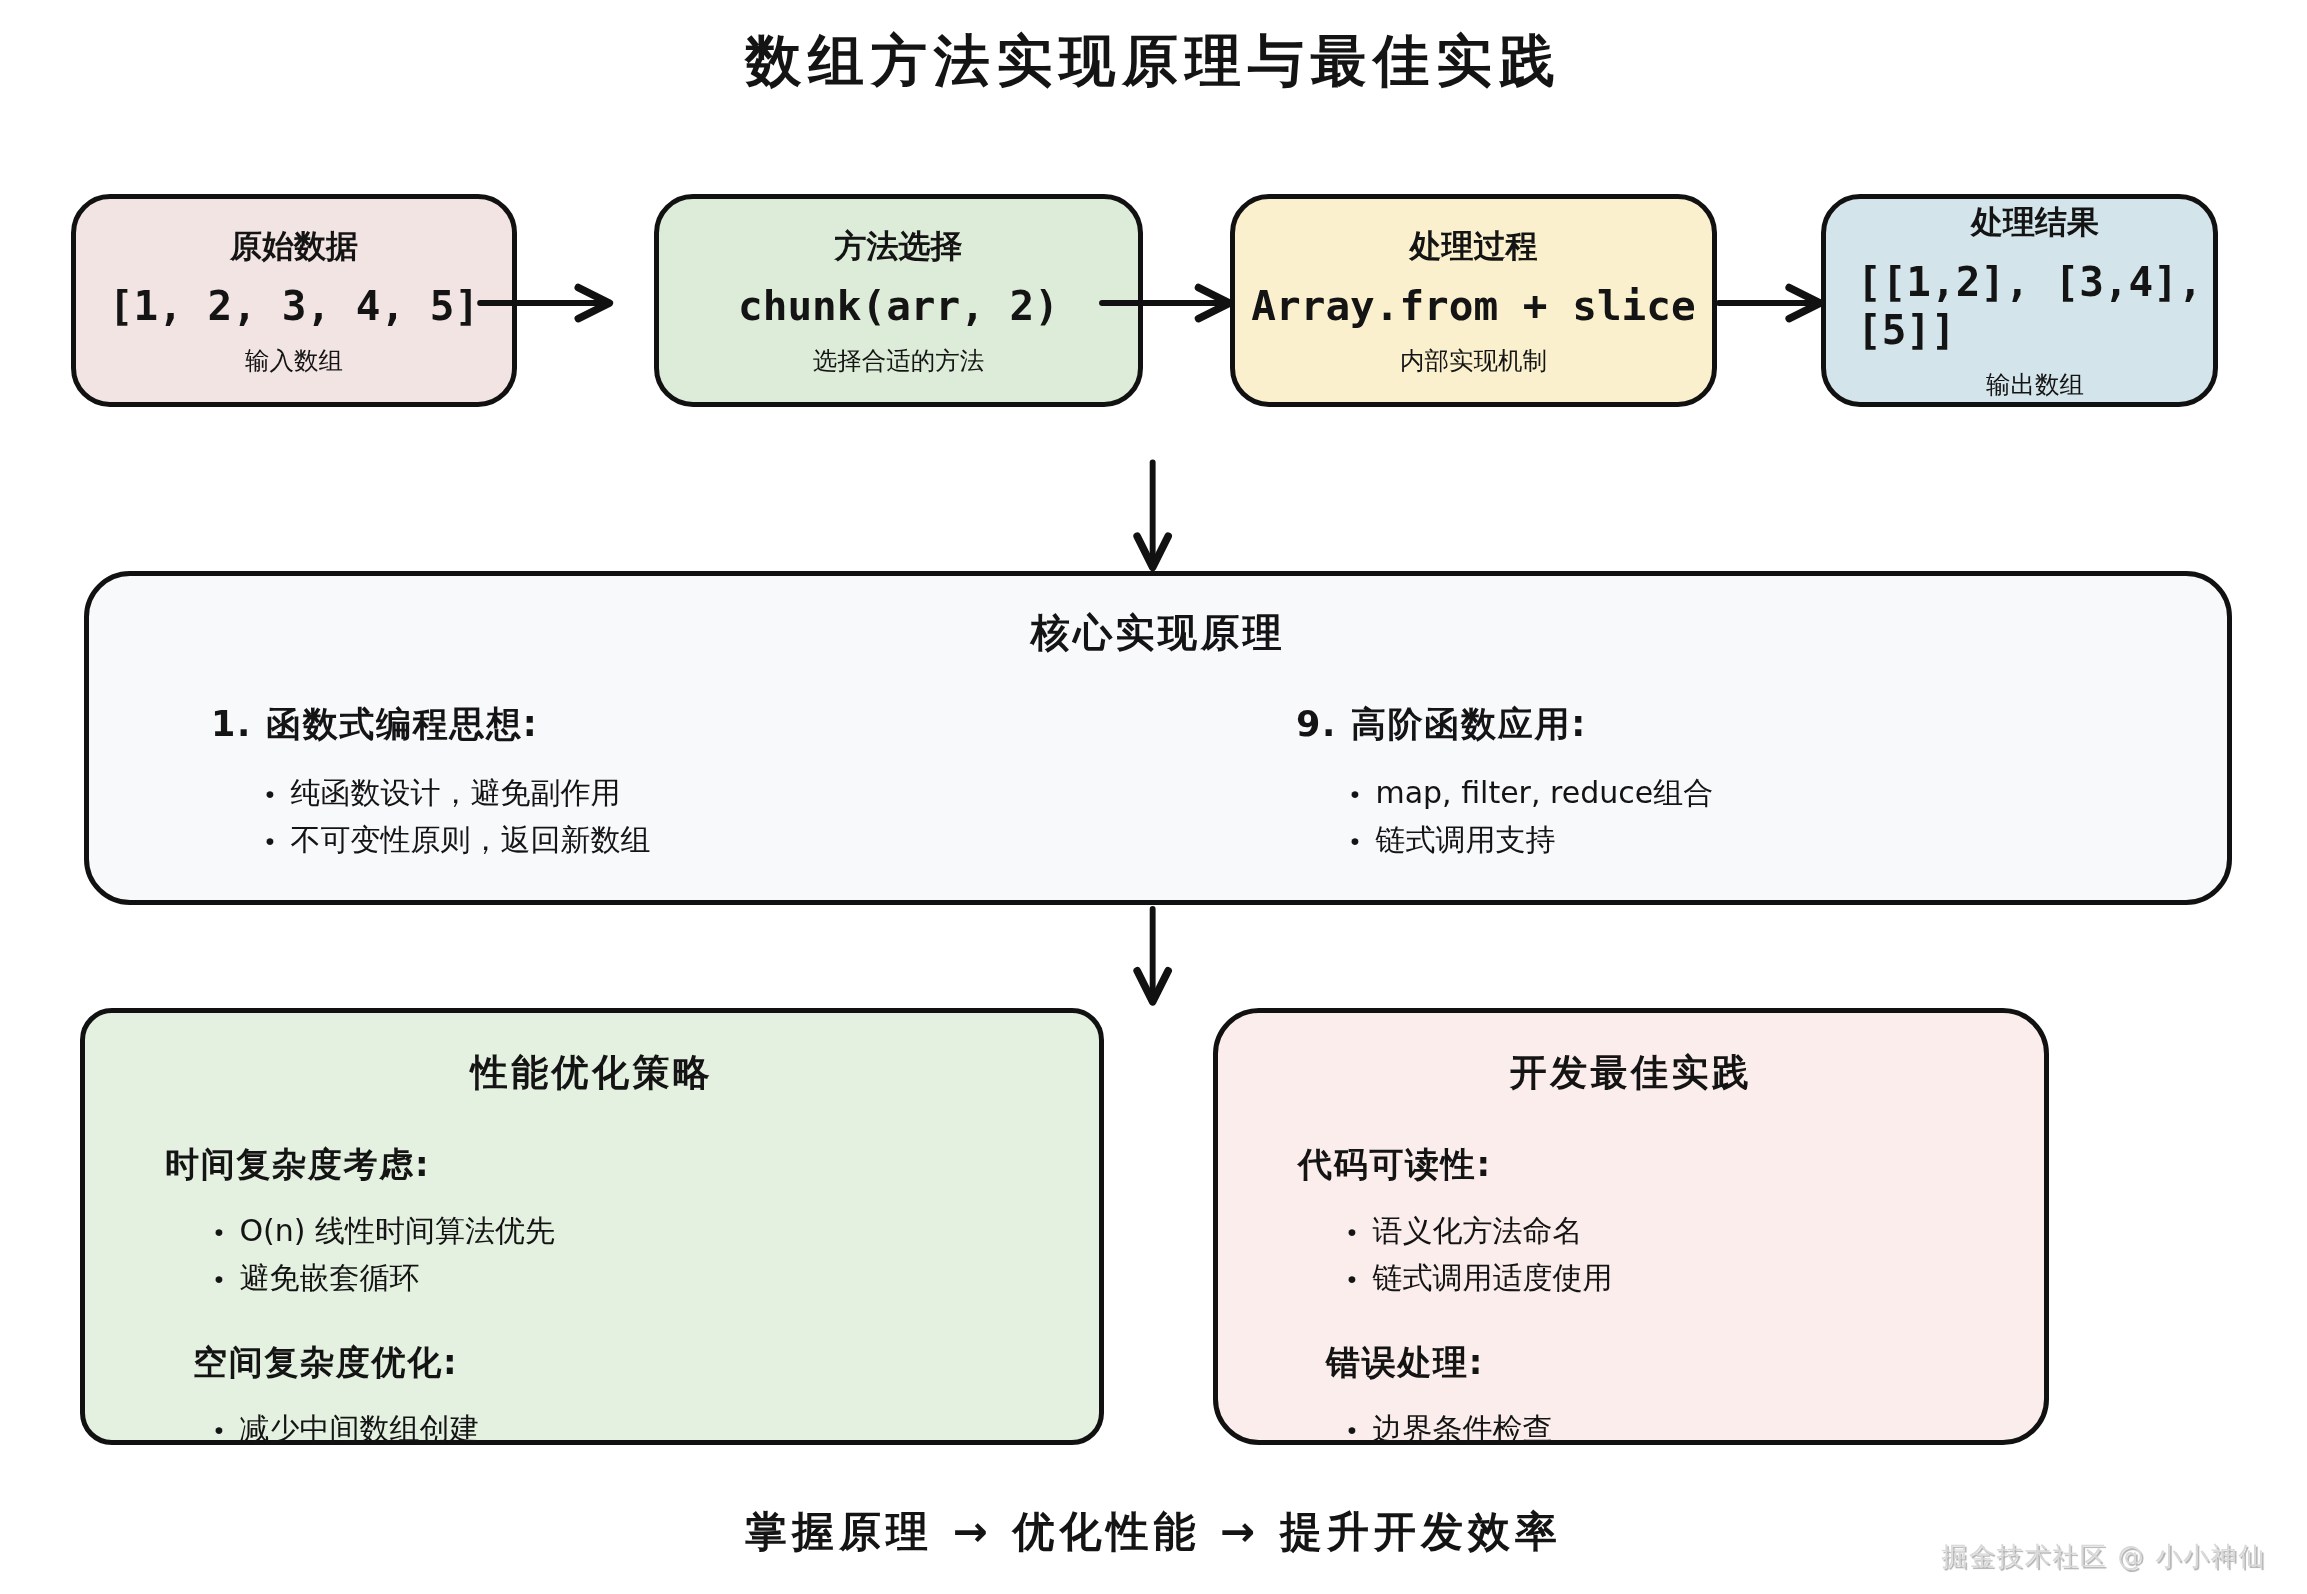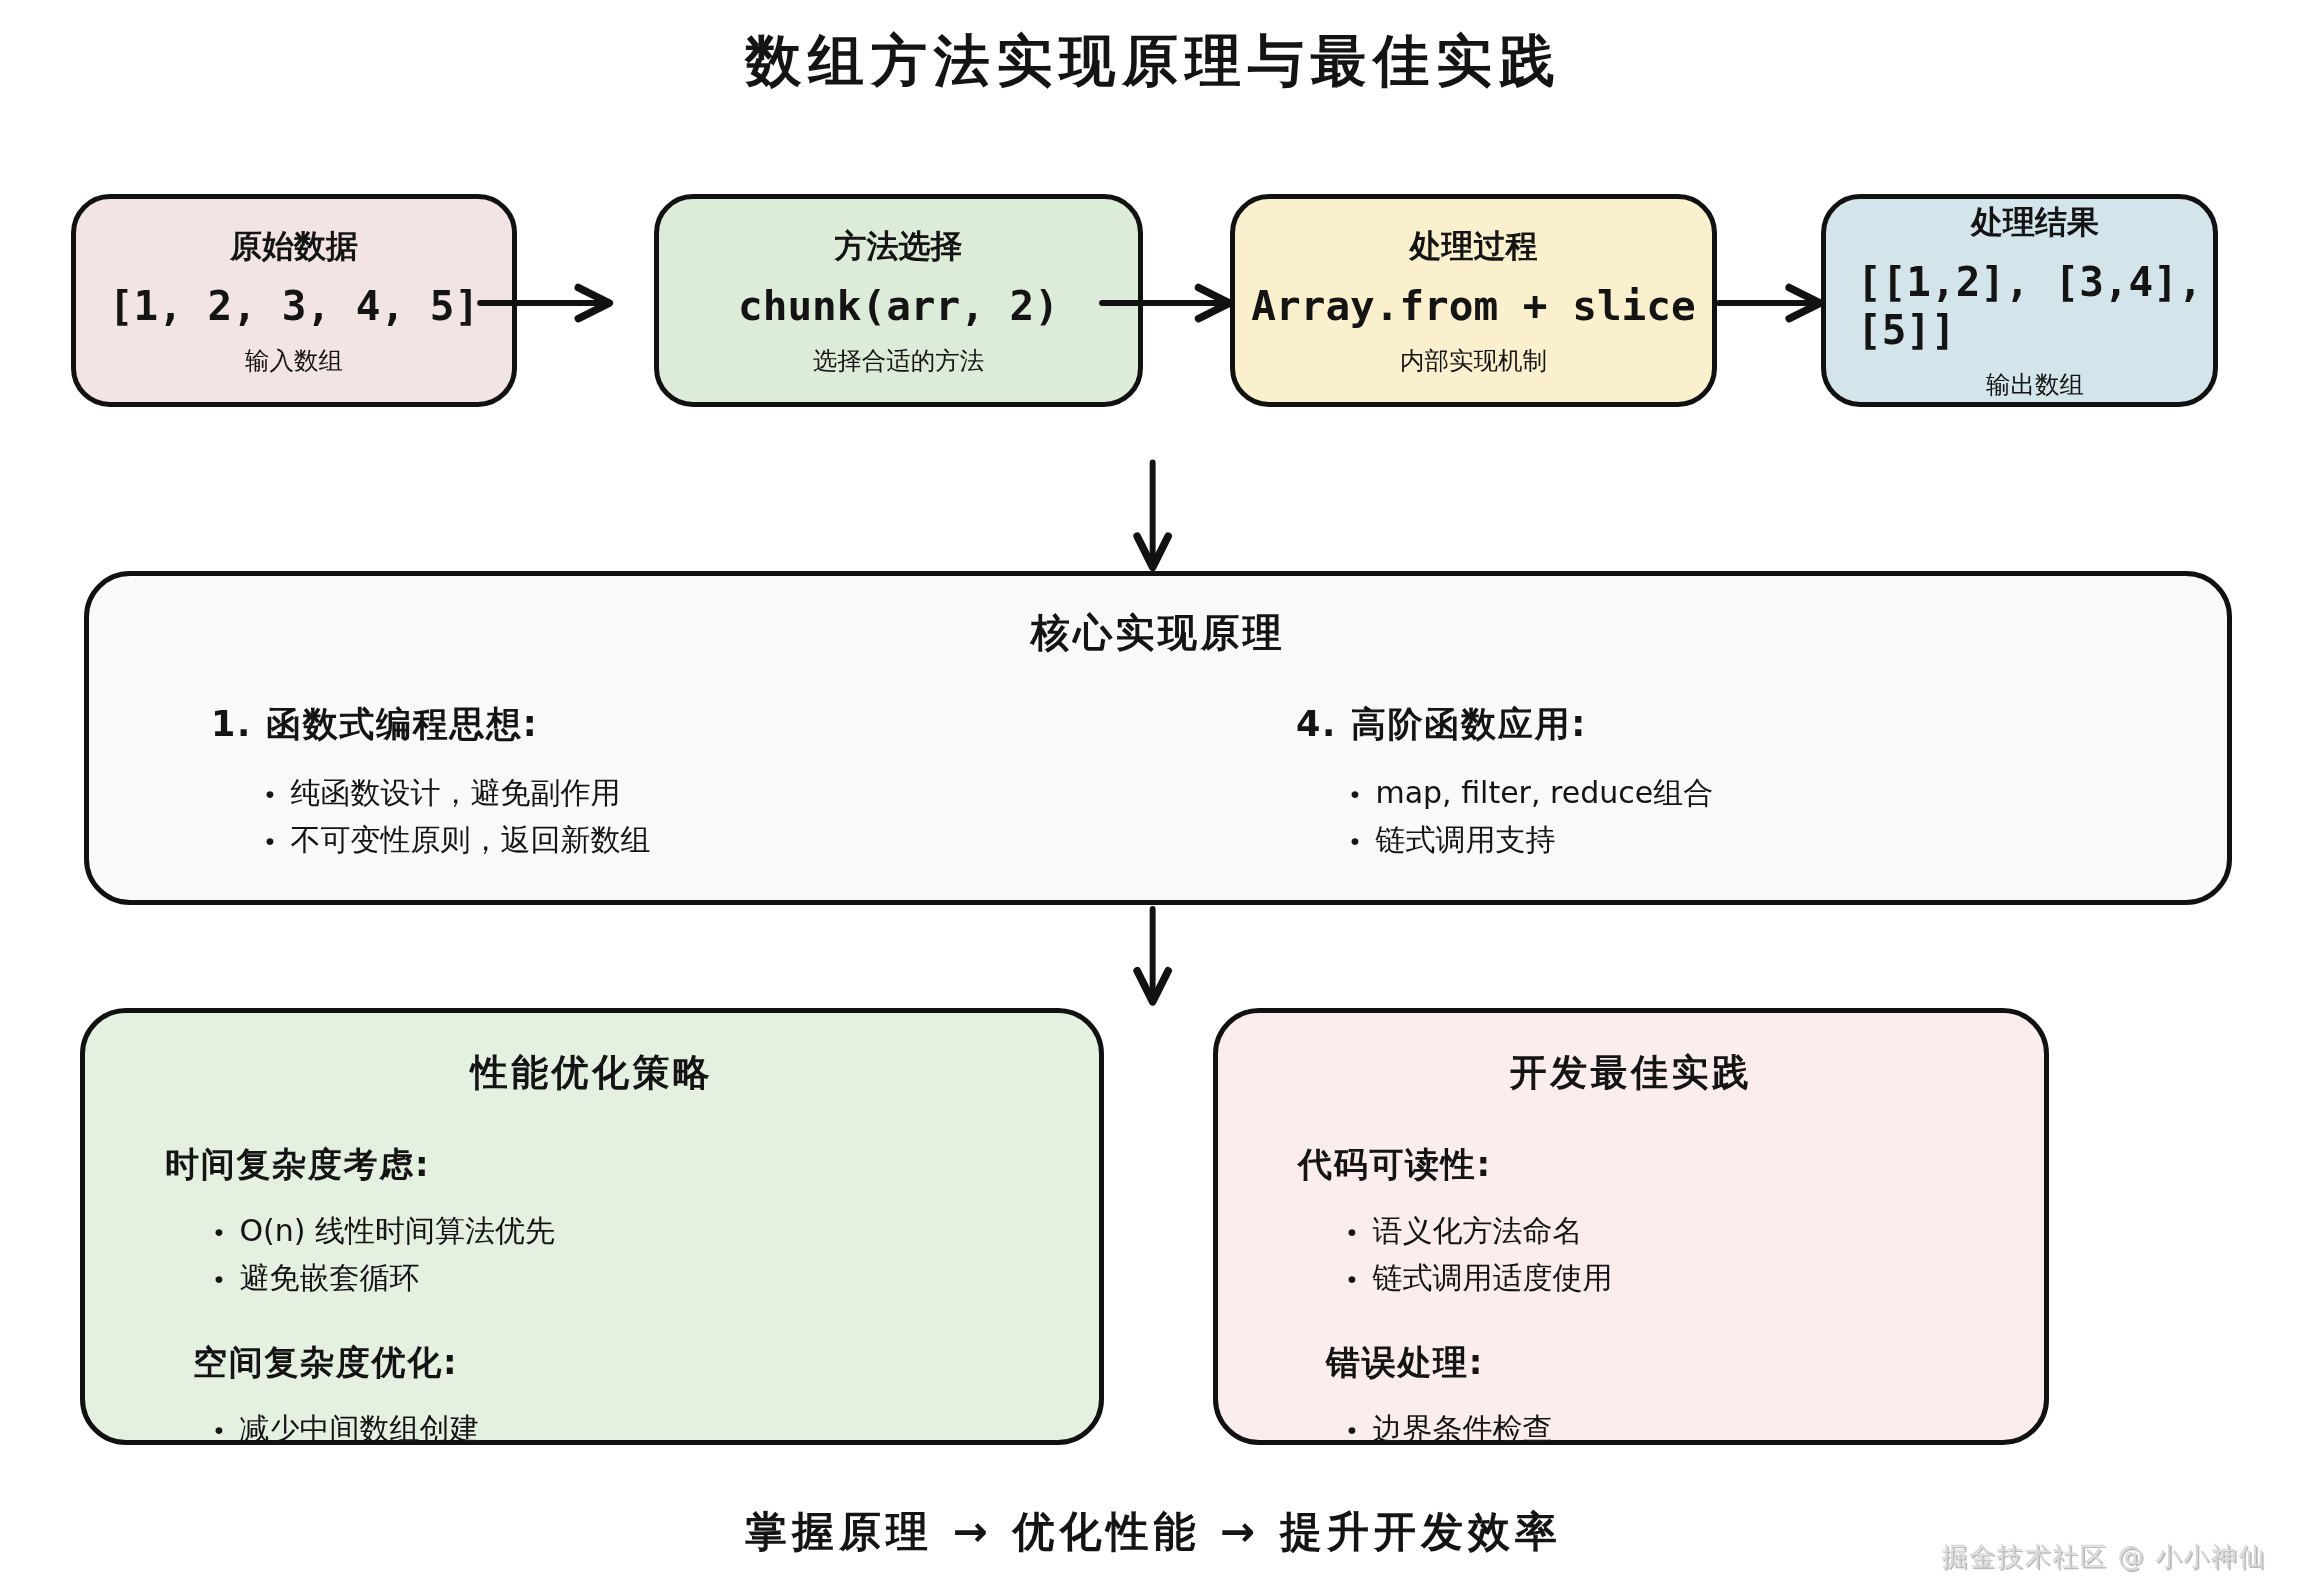--- a/index.html
+++ b/index.html
@@ -48,21 +48,21 @@
   #core-col-2{left:1207px;}
   .core-heading{font-size:35px;font-weight:700;letter-spacing:1.7px;}
   .core-bullets{margin-top:22px;margin-left:52px;}
   .bullet-line{display:flex;align-items:baseline;font-size:30px;line-height:1.55;}
   .dot{margin-right:13.5px;font-size:23.6px;}
   
   .panel{
     position:absolute;top:1008px;height:437px;
     border:5.9px solid #111;border-radius:46px;box-sizing:border-box;
   }
-  #perf-box{left:80px;width:1024px;background:#e4f0e0;}
+  #perf-box{left:80px;width:1024px;background:#e4f0e0;border-radius:32px;}
   #practice-box{left:1213px;width:836px;background:#faedec;}
   .panel-title{
     margin-top:35px;text-align:center;
     font-size:37px;font-weight:700;letter-spacing:3.4px;
   }
   .panel-body{padding:44px 34px 0 80px;}
   .panel-heading{font-size:34px;font-weight:700;letter-spacing:1.7px;}
   .panel-heading.second{margin-top:39px;margin-left:28px;}
   .panel-bullets{margin-top:18.6px;margin-left:47px;}
   .panel .bullet-line{font-size:30px;line-height:1.58;}
@@ -129,21 +129,21 @@
           <span class="dot">•</span>
           <span>纯函数设计，避免副作用</span>
         </div>
         <div class="bullet-line">
           <span class="dot">•</span>
           <span>不可变性原则，返回新数组</span>
         </div>
       </div>
     </div>
     <div class="core-col" id="core-col-2">
-      <div class="core-heading">4. 高阶函数应用:</div>
+      <div class="core-heading">9. 高阶函数应用:</div>
       <div class="core-bullets">
         <div class="bullet-line">
           <span class="dot">•</span>
           <span>map, filter, reduce组合</span>
         </div>
         <div class="bullet-line">
           <span class="dot">•</span>
           <span>链式调用支持</span>
         </div>
       </div>

